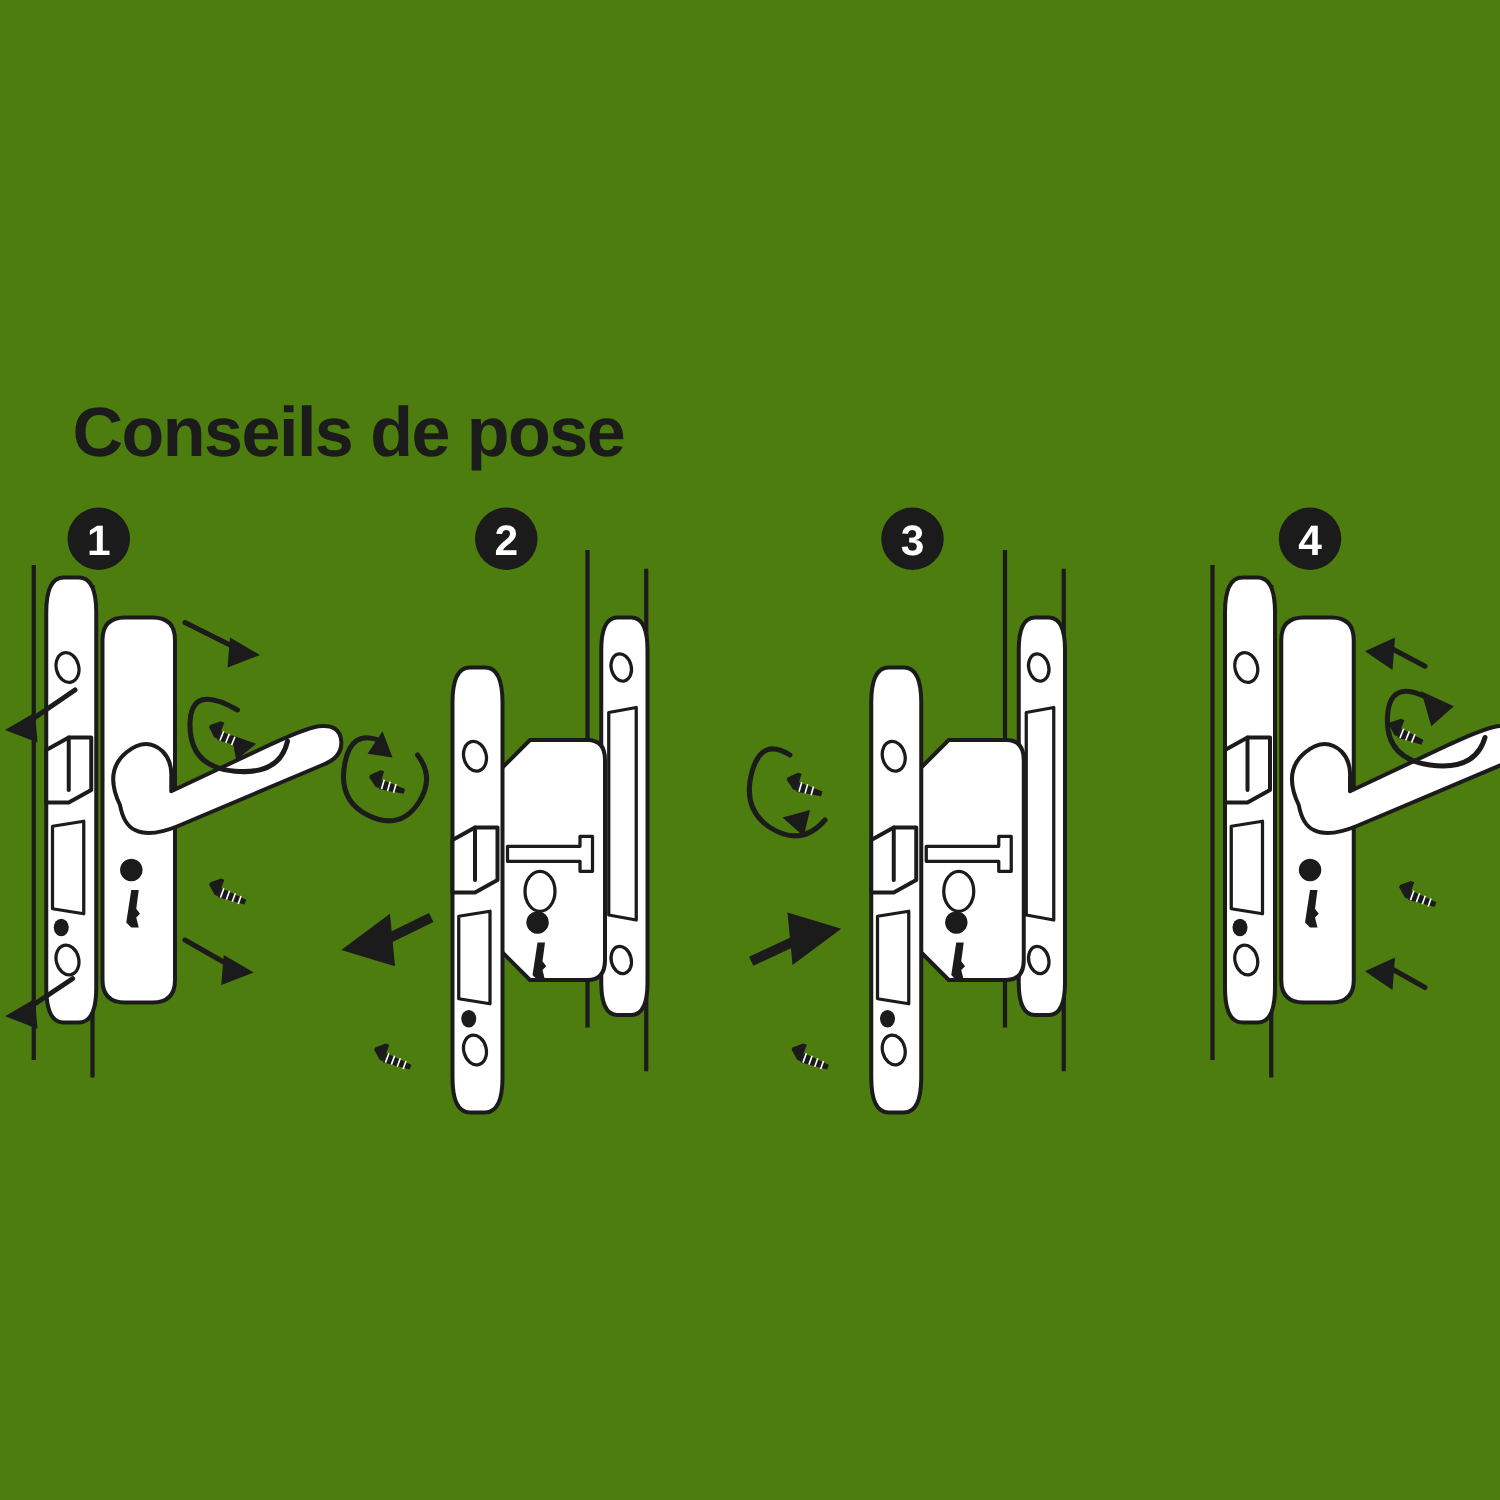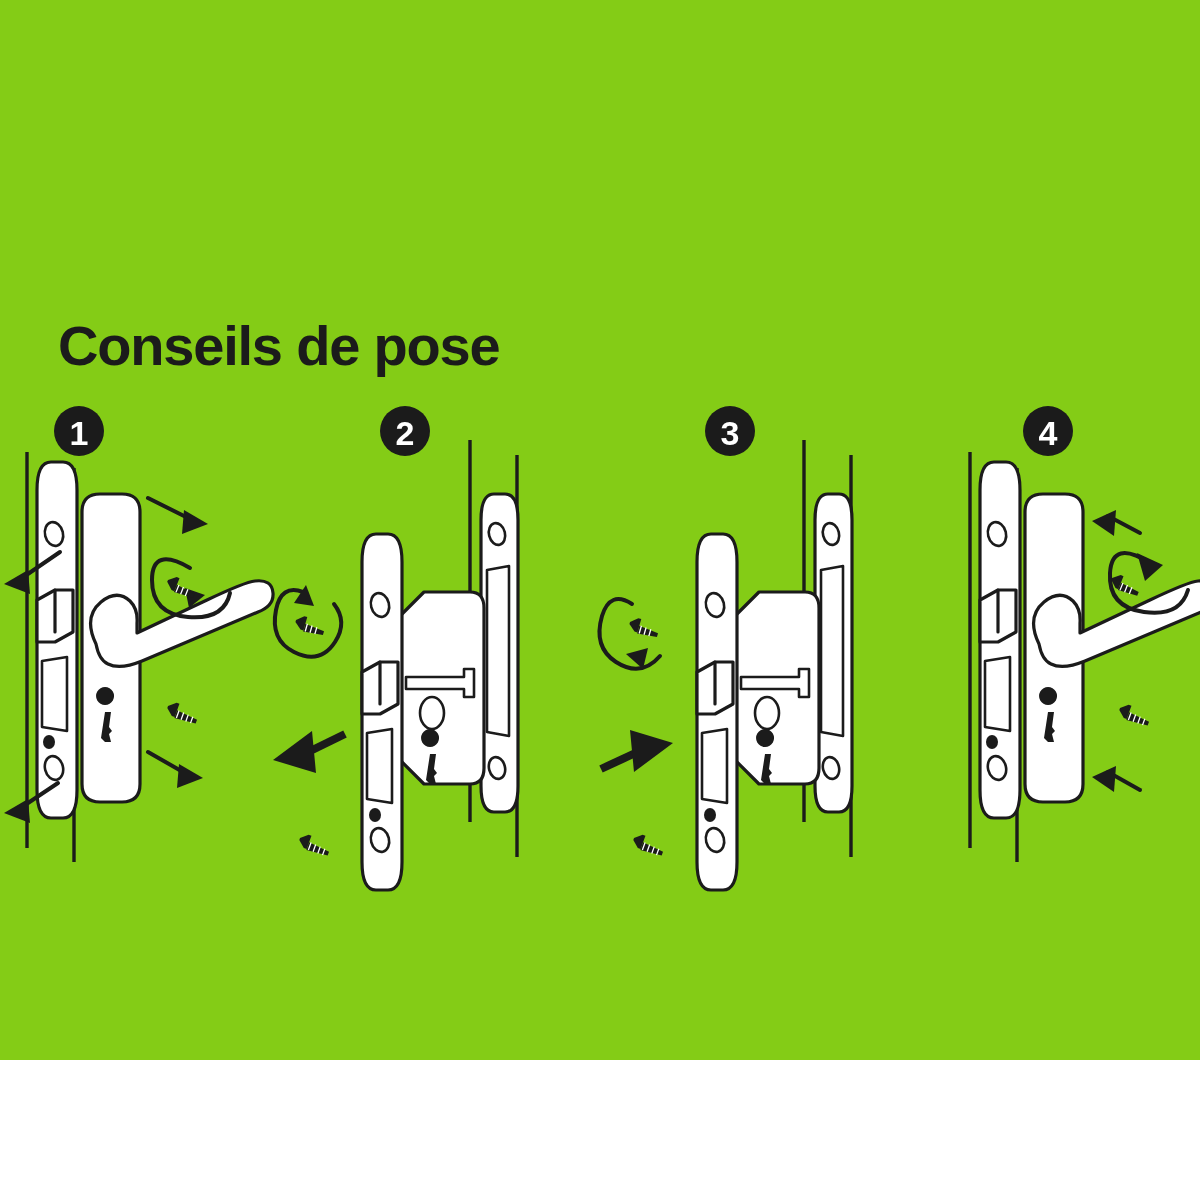--- a/index.html
+++ b/index.html
@@ -11,22 +11,22 @@
   body {
     width: 1200px;
     height: 1200px;
     font-family: "Liberation Sans", sans-serif;
     color: #1a1a1a;
     overflow: hidden;
   }
   #canvas {
     position: relative;
     width: 1200px;
-    height: 1060px;
-    background: #84cc16;
+    height: 1200px;
+    background: #4d7c0f;
   }
   #diagram {
     display: block;
     width: 1200px;
     height: 1200px;
   }
   .heading-text {
     font-family: "Liberation Sans", sans-serif;
     font-weight: bold;
     font-size: 56px;

